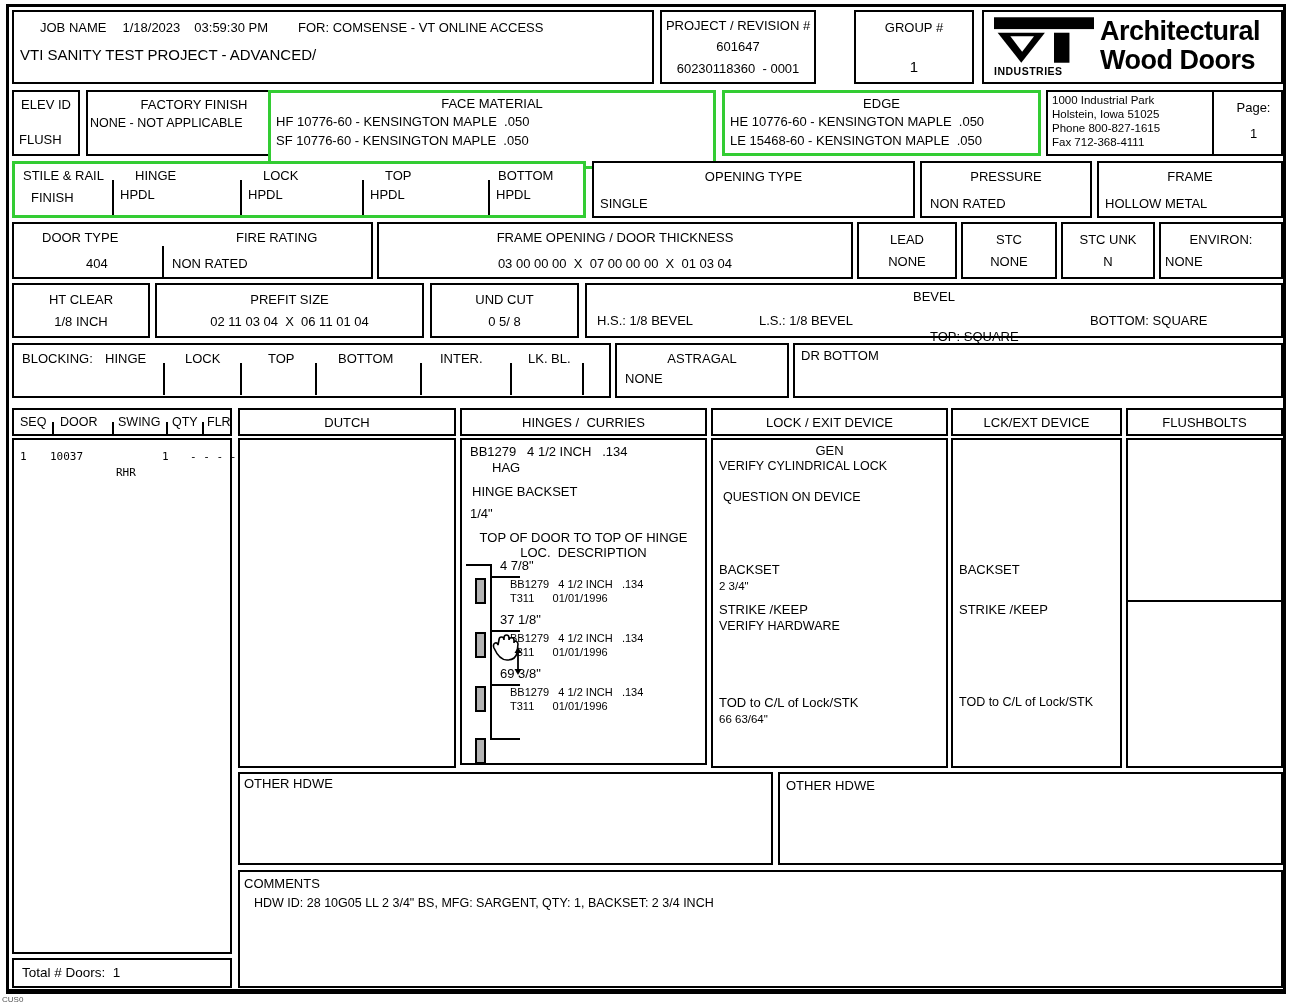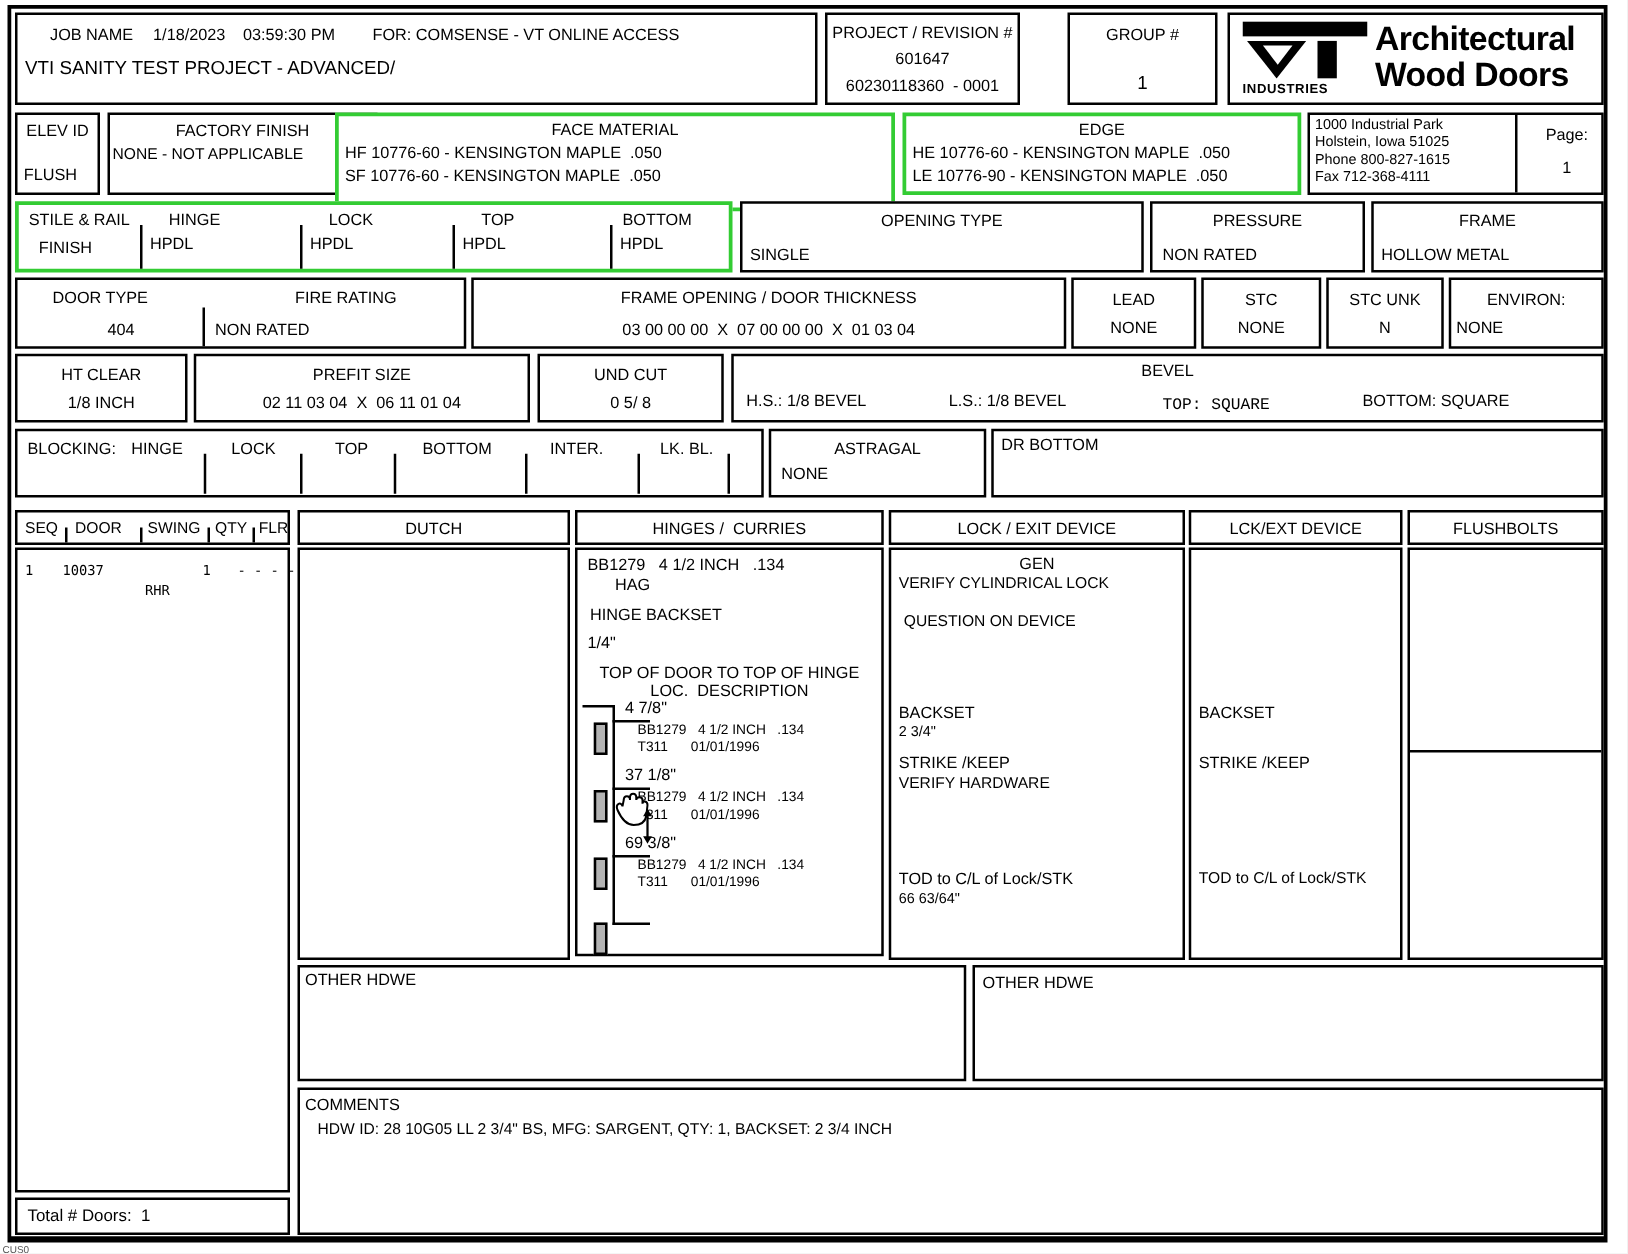--- a/index.html
+++ b/index.html
@@ -66,21 +66,21 @@
 
   <div class="box green" style="left:268px;top:90px;width:448px;height:79px;">
     <div class="abs t13 ctr" style="top:3px;" data-bind="row2.face_material.label">FACE MATERIAL</div>
     <div class="abs t13" style="left:5px;top:21px;" data-bind="row2.face_material.line1">HF 10776-60 - KENSINGTON MAPLE  .050</div>
     <div class="abs t13" style="left:5px;top:40px;" data-bind="row2.face_material.line2">SF 10776-60 - KENSINGTON MAPLE  .050</div>
   </div>
 
   <div class="box green" style="left:722px;top:90px;width:319px;height:66px;">
     <div class="abs t13 ctr" style="top:3px;" data-bind="row2.edge.label">EDGE</div>
     <div class="abs t13" style="left:5px;top:21px;" data-bind="row2.edge.line1">HE 10776-60 - KENSINGTON MAPLE  .050</div>
-    <div class="abs t13" style="left:5px;top:40px;" data-bind="row2.edge.line2">LE 10776-90 - KENSINGTON MAPLE  .050</div>
+    <div class="abs t13" style="left:5px;top:40px;" data-bind="row2.edge.line2">LE 15468-60 - KENSINGTON MAPLE  .050</div>
   </div>
 
   <div class="box" style="left:1046px;top:90px;width:237px;height:66px;padding-left:28px;">
     <div class="abs" style="left:0;top:0;width:164px;height:62px;border-right:2px solid #000;">
       <div class="abs t11" style="left:4px;top:2px;" data-bind="row2.address.line1">1000 Industrial Park</div>
       <div class="abs t11" style="left:4px;top:16px;" data-bind="row2.address.line2">Holstein, Iowa 51025</div>
       <div class="abs t11" style="left:4px;top:30px;" data-bind="row2.address.line3">Phone 800-827-1615</div>
       <div class="abs t11" style="left:4px;top:44px;" data-bind="row2.address.line4">Fax 712-368-4111</div>
     </div>
     <div class="abs" style="left:164px;top:0;width:83px;height:62px;">
@@ -166,21 +166,21 @@
 
   <div class="box" style="left:430px;top:283px;width:149px;height:55px;">
     <div class="abs t13 ctr" style="top:7px;" data-bind="und_cut.label">UND CUT</div>
     <div class="abs t13 ctr" style="top:29px;" data-bind="und_cut.value">0 5/ 8</div>
   </div>
 
   <div class="box" style="left:585px;top:283px;width:698px;height:55px;">
     <div class="abs t13 ctr" style="top:4px;" data-bind="bevel.label">BEVEL</div>
     <div class="abs t13" style="left:10px;top:28px;" data-bind="bevel.hs">H.S.: 1/8 BEVEL</div>
     <div class="abs t13" style="left:172px;top:28px;" data-bind="bevel.ls">L.S.: 1/8 BEVEL</div>
-    <div class="abs t13" style="left:343px;top:31px;font-family:Liberation Mono, monospace;" data-bind="bevel.top">TOP: SQUARE</div>
+    <div class="abs t13" style="left:343px;top:44px;" data-bind="bevel.top">TOP: SQUARE</div>
     <div class="abs t13" style="left:503px;top:28px;" data-bind="bevel.bottom">BOTTOM: SQUARE</div>
   </div>
 
   <div class="box" style="left:12px;top:343px;width:599px;height:55px;">
     <div class="abs t13" style="left:8px;top:6px;" data-bind="blocking.label">BLOCKING:</div>
     <div class="abs t13" style="left:91px;top:6px;" data-bind="blocking.items.0.label">HINGE</div>
     <div class="tick" style="left:149px;top:18px;height:32px;"></div>
     <div class="abs t13" style="left:171px;top:6px;" data-bind="blocking.items.1.label">LOCK</div>
     <div class="tick" style="left:226px;top:18px;height:32px;"></div>
     <div class="abs t13" style="left:254px;top:6px;" data-bind="blocking.items.2.label">TOP</div>

